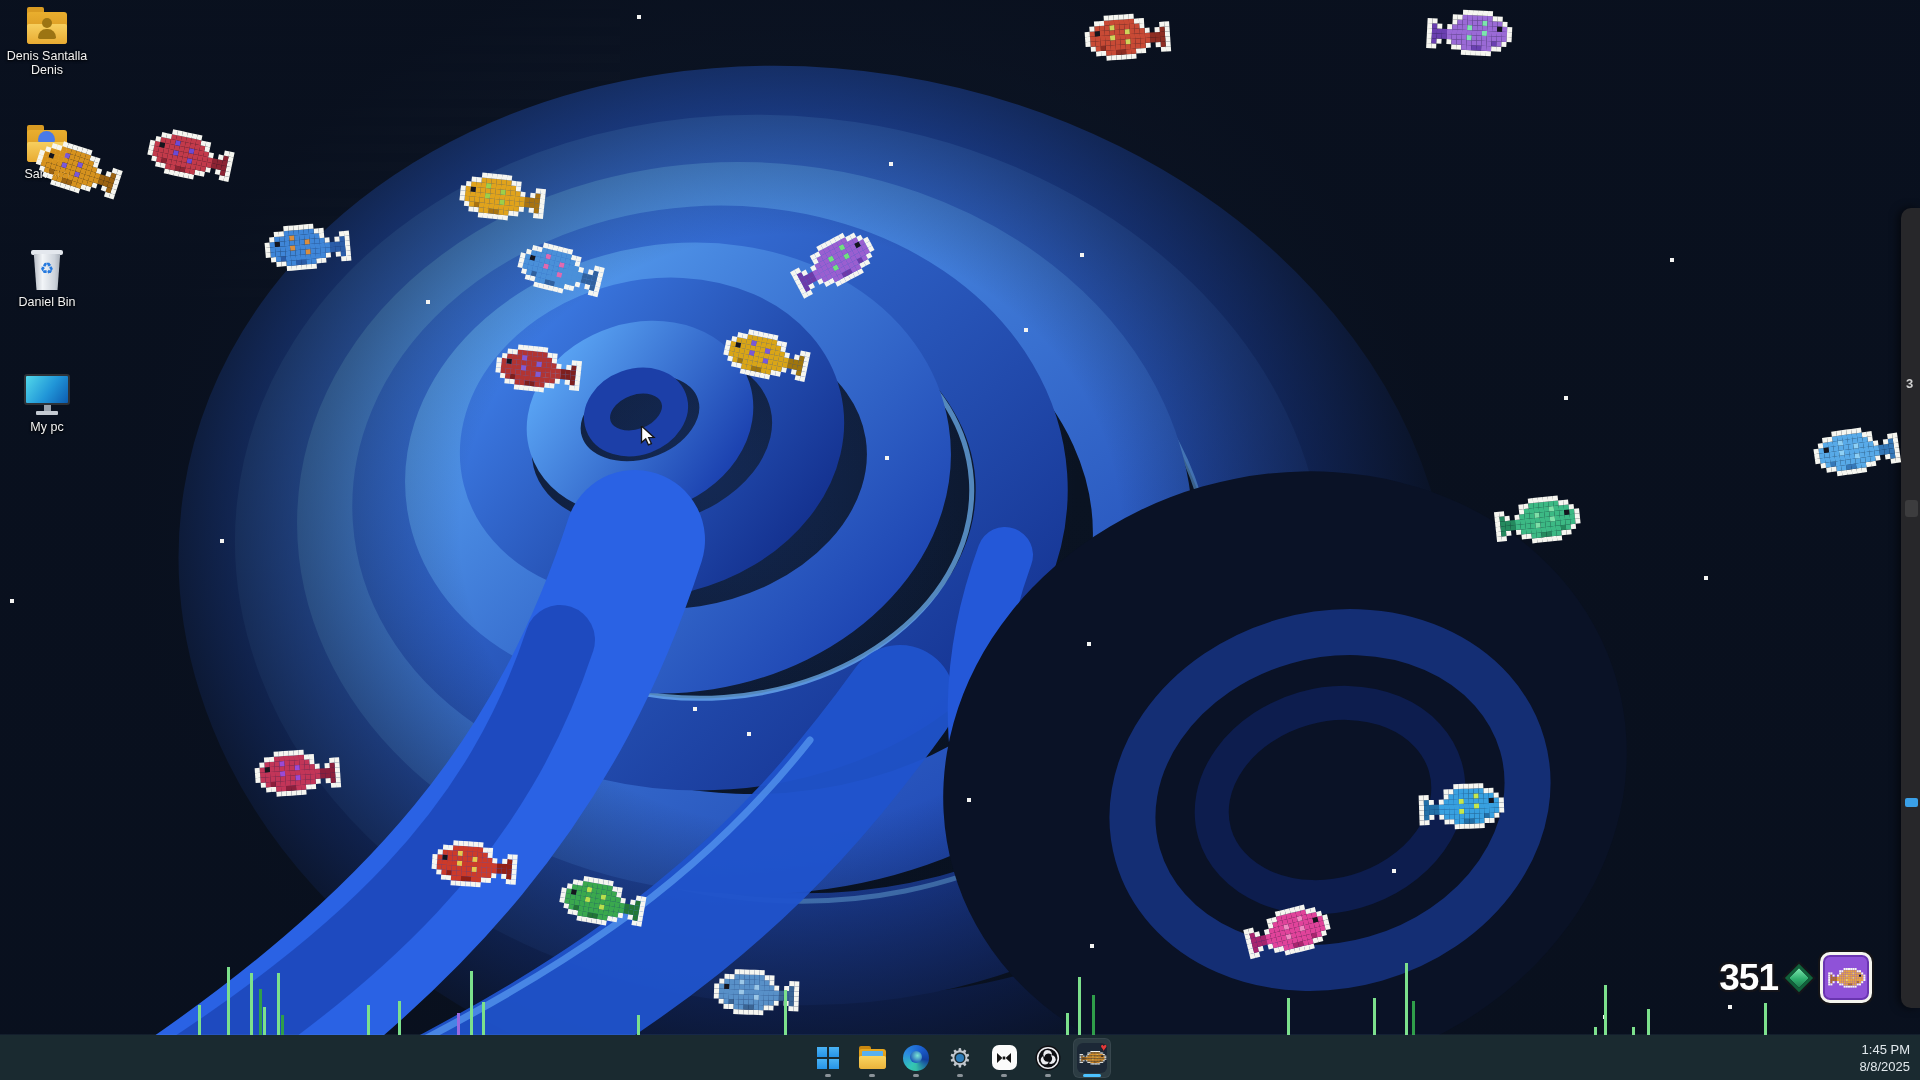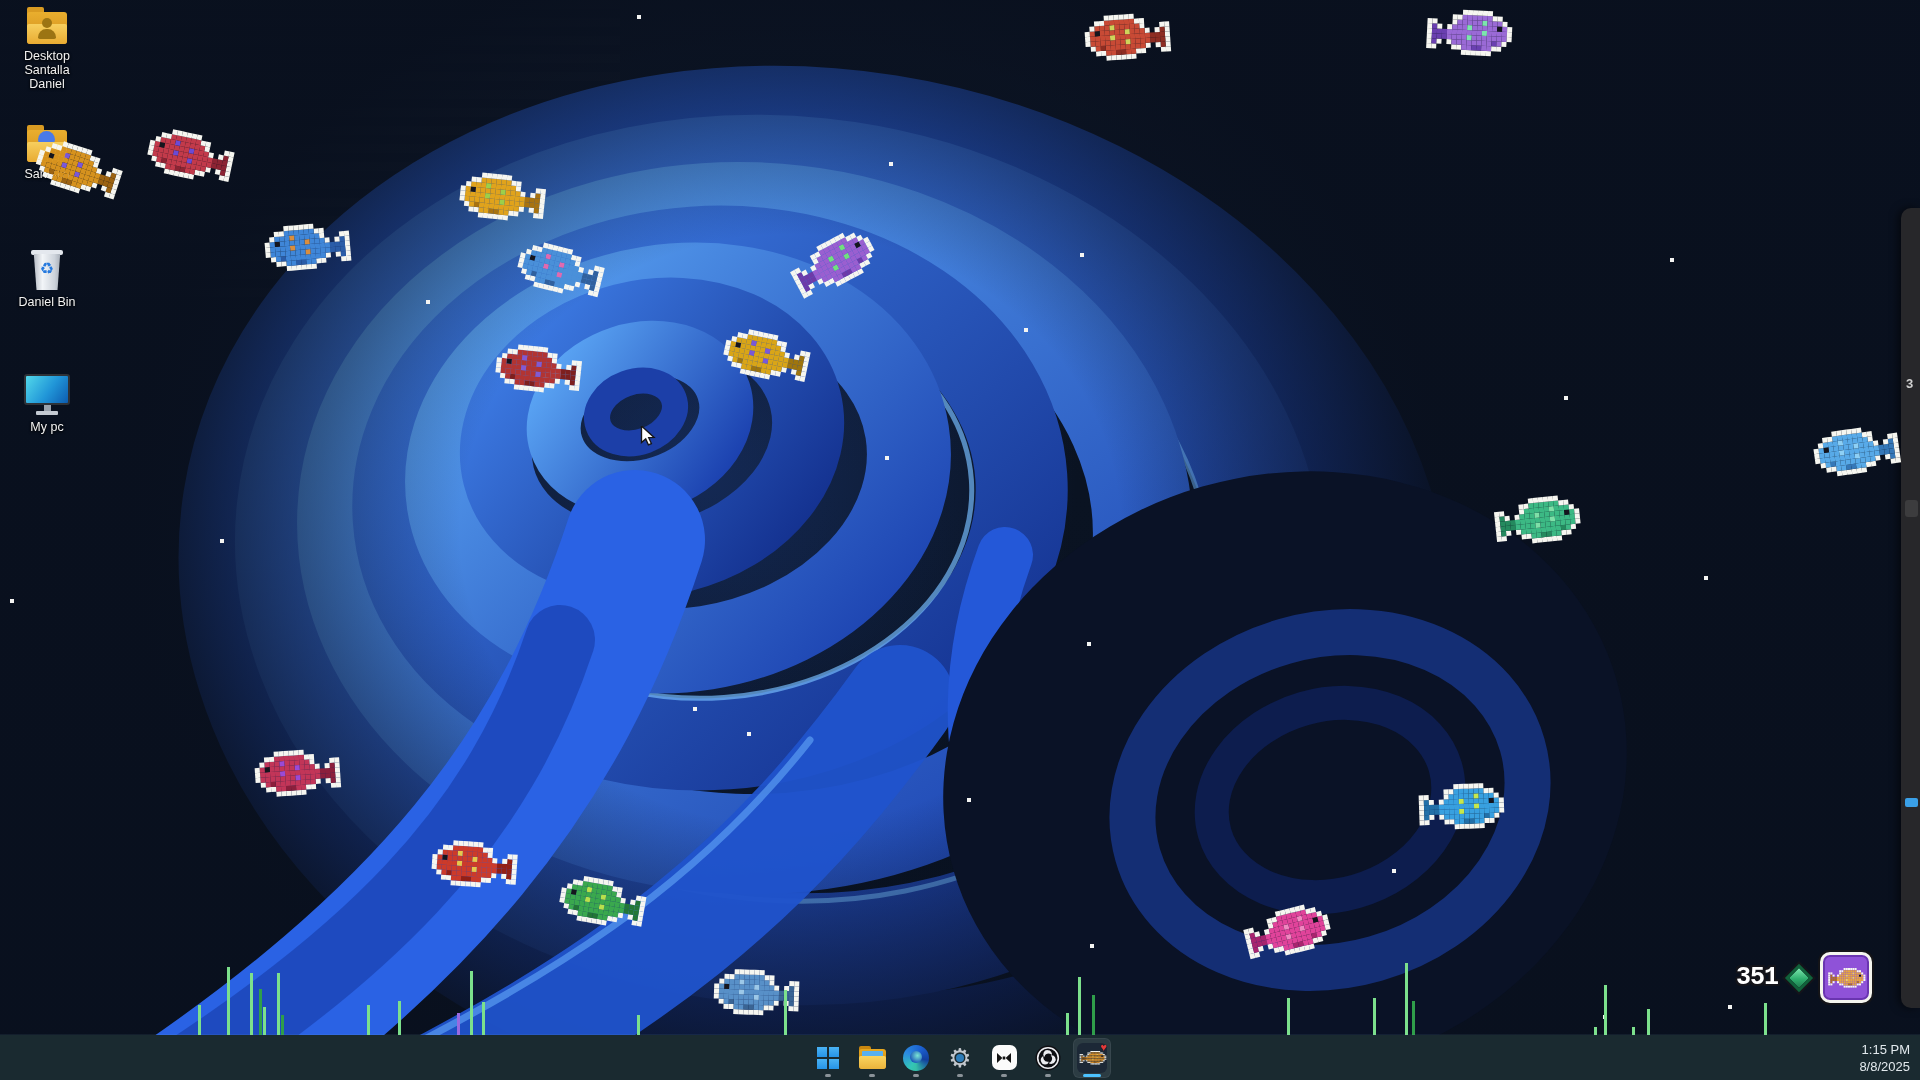--- a/index.html
+++ b/index.html
@@ -39,21 +39,21 @@
   .side-panel .peek-text{position:absolute;top:168px;left:5px;color:#cfcfcf;font-size:13px;font-weight:bold;}
   .side-panel .peek-tile{position:absolute;top:292px;left:4px;width:13px;height:17px;background:#3c3c3e;border-radius:3px;}
   .side-panel .peek-accent{position:absolute;top:590px;left:4px;width:13px;height:9px;background:#3aa0e8;border-radius:2px;}
   
   #aquarium{position:absolute;inset:0;z-index:4;}
   .fish{position:absolute;}
   .bubble{position:absolute;width:4px;height:4px;background:#f4f4f2;}
   .weed{position:absolute;width:3px;}
   
   .hud{position:absolute;top:952px;right:48px;display:flex;align-items:center;gap:11px;z-index:5;}
-  .score{color:#fff;font-family:Liberation Mono, monospace;font-weight:bold;font-size:25px;letter-spacing:-1px;
+  .score{color:#fff;font-family:Liberation Sans, sans-serif;font-weight:bold;font-size:37px;letter-spacing:-1px;
     text-shadow:2px 0 0 #14141a,-2px 0 0 #14141a,0 2px 0 #14141a,0 -2px 0 #14141a,2px 2px 0 #14141a,-2px -2px 0 #14141a,2px -2px 0 #14141a,-2px 2px 0 #14141a;}
   .gem{width:14px;height:14px;background:linear-gradient(135deg,#7ee8b0,#2fae6e 55%,#1d7a4c);border:3px solid #11613a;
     transform:rotate(45deg);box-shadow:0 0 0 2px #14141a;}
   .hud-btn{position:relative;width:46px;height:45px;border-radius:10px;background:#8f52d8;
     border:3px solid #f5f5ee;box-shadow:0 0 0 2px #141418,inset 0 0 0 2px #6a35b0;
     display:flex;align-items:center;justify-content:center;}
   .minifish-box{position:relative;}
   .minifish{position:absolute;left:0;top:0;}
   
   .taskbar{position:absolute;left:0;right:0;bottom:0;height:45px;background:#1a2a30;z-index:6;
@@ -137,22 +137,22 @@
 
   <div class="dicon" style="top:7px">
     <div class="folder">
       <div class="tab"></div>
       <div class="back"></div>
       <div class="front"></div>
       <div class="person-head"></div>
       <div class="person-body"></div>
     </div>
     <div class="dlabel">
-      <div>Desktop Santalla</div>
-      <div>Daniel</div>
+      <div>Denis Santalla</div>
+      <div>Denis</div>
     </div>
   </div>
 
   <div class="dicon" style="top:125px">
     <div class="folder">
       <div class="tab"></div>
       <div class="back"></div>
       <div class="blue"></div>
       <div class="front"></div>
     </div>
@@ -331,21 +331,21 @@
               <span class="minifish" style="width: 1.55px; height: 1.55px; box-shadow: rgb(246, 246, 240) 20.15px 0px 0px, rgb(246, 246, 240) 18.6px 0px 0px, rgb(246, 246, 240) 17.05px 0px 0px, rgb(246, 246, 240) 15.5px 0px 0px, rgb(246, 246, 240) 13.95px 0px 0px, rgb(246, 246, 240) 12.4px 0px 0px, rgb(246, 246, 240) 23.25px 1.55px 0px, rgb(246, 246, 240) 21.7px 1.55px 0px, rgb(232, 153, 44) 20.15px 1.55px 0px, rgb(232, 153, 44) 18.6px 1.55px 0px, rgb(232, 153, 44) 17.05px 1.55px 0px, rgb(232, 153, 44) 15.5px 1.55px 0px, rgb(232, 153, 44) 13.95px 1.55px 0px, rgb(232, 153, 44) 12.4px 1.55px 0px, rgb(246, 246, 240) 10.85px 1.55px 0px, rgb(246, 246, 240) 9.3px 1.55px 0px, rgb(246, 246, 240) 24.8px 3.1px 0px, rgb(232, 153, 44) 23.25px 3.1px 0px, rgb(232, 153, 44) 21.7px 3.1px 0px, rgb(232, 153, 44) 20.15px 3.1px 0px, rgb(242, 200, 76) 18.6px 3.1px 0px, rgb(232, 153, 44) 17.05px 3.1px 0px, rgb(232, 153, 44) 15.5px 3.1px 0px, rgb(232, 153, 44) 13.95px 3.1px 0px, rgb(232, 153, 44) 12.4px 3.1px 0px, rgb(232, 153, 44) 10.85px 3.1px 0px, rgb(246, 246, 240) 9.3px 3.1px 0px, rgb(246, 246, 240) 3.1px 3.1px 0px, rgb(246, 246, 240) 1.55px 3.1px 0px, rgb(246, 246, 240) 26.35px 4.65px 0px, rgb(232, 153, 44) 24.8px 4.65px 0px, rgb(21, 21, 29) 23.25px 4.65px 0px, rgb(232, 153, 44) 21.7px 4.65px 0px, rgb(232, 153, 44) 20.15px 4.65px 0px, rgb(232, 153, 44) 18.6px 4.65px 0px, rgb(232, 153, 44) 17.05px 4.65px 0px, rgb(232, 153, 44) 15.5px 4.65px 0px, rgb(242, 200, 76) 13.95px 4.65px 0px, rgb(232, 153, 44) 12.4px 4.65px 0px, rgb(232, 153, 44) 10.85px 4.65px 0px, rgb(232, 153, 44) 9.3px 4.65px 0px, rgb(246, 246, 240) 7.75px 4.65px 0px, rgb(246, 246, 240) 4.65px 4.65px 0px, rgb(168, 104, 24) 3.1px 4.65px 0px, rgb(246, 246, 240) 1.55px 4.65px 0px, rgb(246, 246, 240) 26.35px 6.2px 0px, rgb(232, 153, 44) 24.8px 6.2px 0px, rgb(232, 153, 44) 23.25px 6.2px 0px, rgb(232, 153, 44) 21.7px 6.2px 0px, rgb(232, 153, 44) 20.15px 6.2px 0px, rgb(242, 200, 76) 18.6px 6.2px 0px, rgb(232, 153, 44) 17.05px 6.2px 0px, rgb(232, 153, 44) 15.5px 6.2px 0px, rgb(232, 153, 44) 13.95px 6.2px 0px, rgb(232, 153, 44) 12.4px 6.2px 0px, rgb(232, 153, 44) 10.85px 6.2px 0px, rgb(232, 153, 44) 9.3px 6.2px 0px, rgb(232, 153, 44) 7.75px 6.2px 0px, rgb(168, 104, 24) 6.2px 6.2px 0px, rgb(168, 104, 24) 4.65px 6.2px 0px, rgb(168, 104, 24) 3.1px 6.2px 0px, rgb(246, 246, 240) 1.55px 6.2px 0px, rgb(246, 246, 240) 26.35px 7.75px 0px, rgb(232, 153, 44) 24.8px 7.75px 0px, rgb(232, 153, 44) 23.25px 7.75px 0px, rgb(232, 153, 44) 21.7px 7.75px 0px, rgb(232, 153, 44) 20.15px 7.75px 0px, rgb(232, 153, 44) 18.6px 7.75px 0px, rgb(232, 153, 44) 17.05px 7.75px 0px, rgb(232, 153, 44) 15.5px 7.75px 0px, rgb(242, 200, 76) 13.95px 7.75px 0px, rgb(232, 153, 44) 12.4px 7.75px 0px, rgb(232, 153, 44) 10.85px 7.75px 0px, rgb(232, 153, 44) 9.3px 7.75px 0px, rgb(232, 153, 44) 7.75px 7.75px 0px, rgb(168, 104, 24) 6.2px 7.75px 0px, rgb(168, 104, 24) 4.65px 7.75px 0px, rgb(168, 104, 24) 3.1px 7.75px 0px, rgb(246, 246, 240) 1.55px 7.75px 0px, rgb(246, 246, 240) 24.8px 9.3px 0px, rgb(232, 153, 44) 23.25px 9.3px 0px, rgb(168, 104, 24) 21.7px 9.3px 0px, rgb(232, 153, 44) 20.15px 9.3px 0px, rgb(232, 153, 44) 18.6px 9.3px 0px, rgb(232, 153, 44) 17.05px 9.3px 0px, rgb(232, 153, 44) 15.5px 9.3px 0px, rgb(232, 153, 44) 13.95px 9.3px 0px, rgb(232, 153, 44) 12.4px 9.3px 0px, rgb(232, 153, 44) 10.85px 9.3px 0px, rgb(232, 153, 44) 9.3px 9.3px 0px, rgb(246, 246, 240) 7.75px 9.3px 0px, rgb(246, 246, 240) 4.65px 9.3px 0px, rgb(168, 104, 24) 3.1px 9.3px 0px, rgb(246, 246, 240) 1.55px 9.3px 0px, rgb(246, 246, 240) 23.25px 10.85px 0px, rgb(246, 246, 240) 21.7px 10.85px 0px, rgb(232, 153, 44) 20.15px 10.85px 0px, rgb(232, 153, 44) 18.6px 10.85px 0px, rgb(168, 104, 24) 17.05px 10.85px 0px, rgb(168, 104, 24) 15.5px 10.85px 0px, rgb(232, 153, 44) 13.95px 10.85px 0px, rgb(232, 153, 44) 12.4px 10.85px 0px, rgb(246, 246, 240) 10.85px 10.85px 0px, rgb(246, 246, 240) 9.3px 10.85px 0px, rgb(246, 246, 240) 3.1px 10.85px 0px, rgb(246, 246, 240) 1.55px 10.85px 0px, rgb(246, 246, 240) 20.15px 12.4px 0px, rgb(246, 246, 240) 18.6px 12.4px 0px, rgb(246, 246, 240) 17.05px 12.4px 0px, rgb(246, 246, 240) 15.5px 12.4px 0px, rgb(246, 246, 240) 13.95px 12.4px 0px, rgb(246, 246, 240) 12.4px 12.4px 0px;"></span>
             </span>
           <span class="heart">♥</span>
         </div>
         <div class="tb-dash wide"></div>
       </div>
 
     </div>
 
     <div class="tb-clock">
-      <div>1:15 PM</div>
+      <div>1:45 PM</div>
       <div>8/8/2025</div>
     </div>
   </div>
 
   <div id="cursor" style="left: 640px; top: 426px;">
     <svg width="18" height="21" viewBox="0 0 12 14">
       <path d="M1 0 L1 11 L3.8 8.6 L5.6 12.6 L7.6 11.7 L5.8 7.8 L9.4 7.6 Z" fill="#fdfdfd" stroke="#161616" stroke-width="0.9"></path>
     </svg>
   </div>
 

